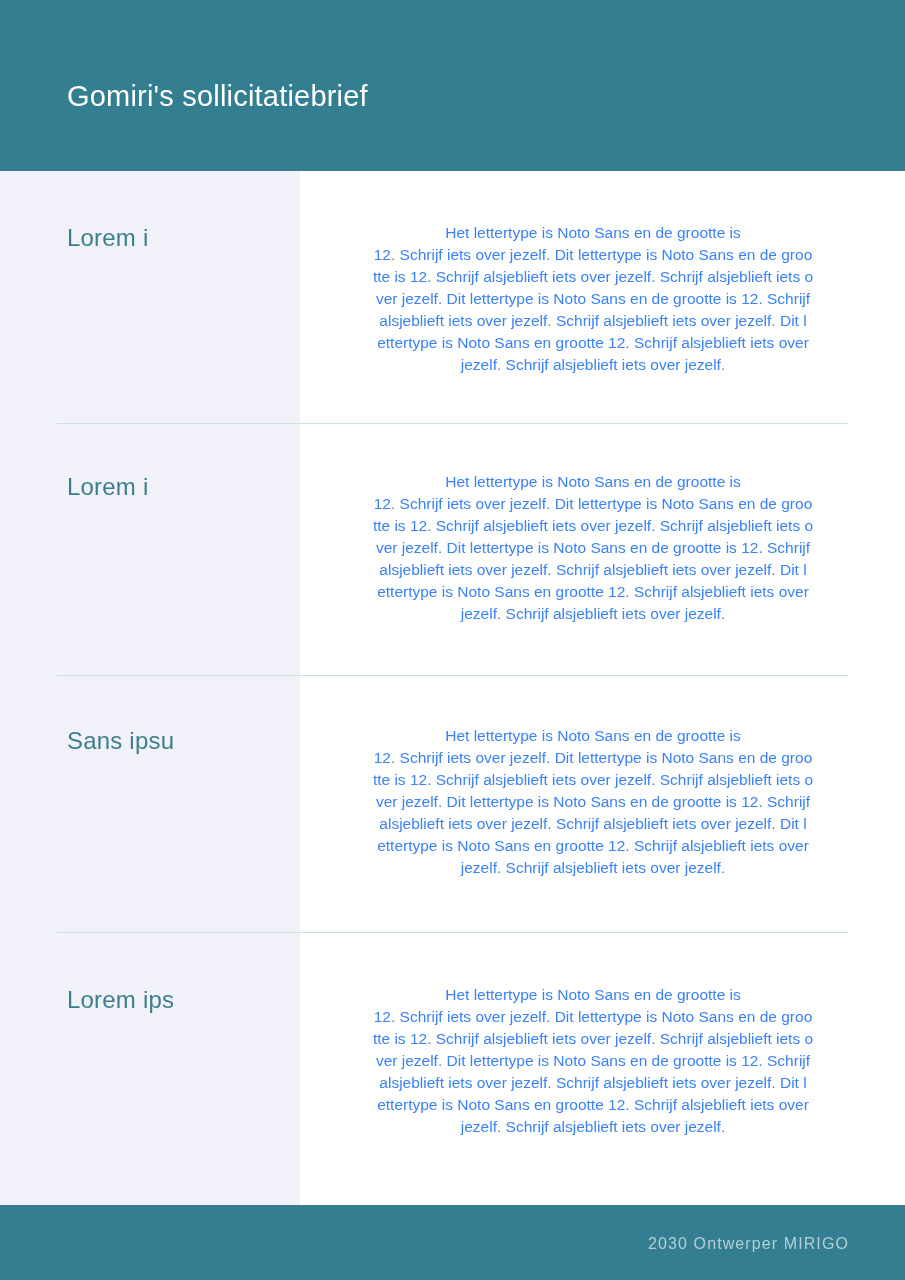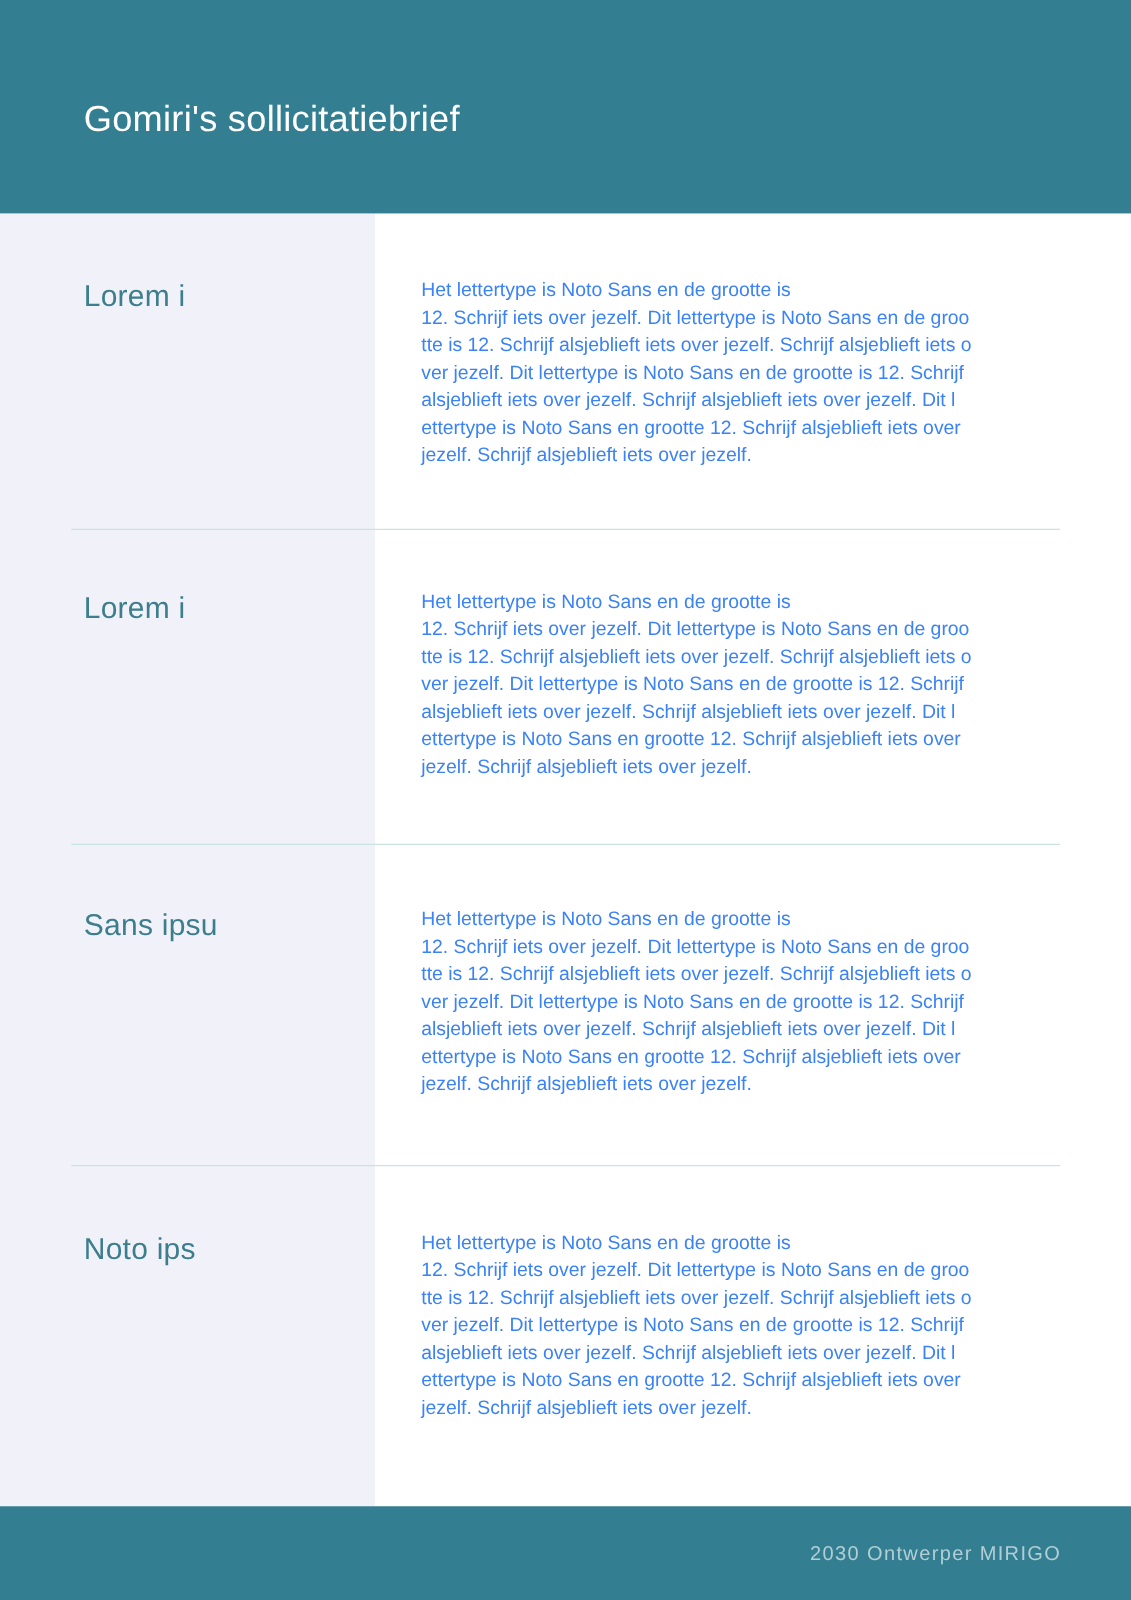--- a/index.html
+++ b/index.html
@@ -13,20 +13,21 @@
     font-family: "Liberation Sans", sans-serif;
     overflow: hidden;
   }
 
   .page {
     position: relative;
     width: 905px;
     height: 1280px;
     background: #ffffff;
     overflow: hidden;
+    text-align: center;
   }
 
   
   .header {
     position: absolute;
     top: 0;
     left: 0;
     width: 905px;
     height: 171px;
     background: #337e91;
@@ -193,21 +194,21 @@
 tte is 12. Schrijf alsjeblieft iets over jezelf. Schrijf alsjeblieft iets o
 ver jezelf. Dit lettertype is Noto Sans en de grootte is 12. Schrijf
 alsjeblieft iets over jezelf. Schrijf alsjeblieft iets over jezelf. Dit l
 ettertype is Noto Sans en grootte 12. Schrijf alsjeblieft iets over
 jezelf. Schrijf alsjeblieft iets over jezelf.</div>
       </div>
 
       <div class="divider divider-3"></div>
 
       <div class="row row-4">
-        <div class="row-heading">Noto ips</div>
+        <div class="row-heading">Lorem ips</div>
         <div class="row-body">Het lettertype is Noto Sans en de grootte is
 12. Schrijf iets over jezelf. Dit lettertype is Noto Sans en de groo
 tte is 12. Schrijf alsjeblieft iets over jezelf. Schrijf alsjeblieft iets o
 ver jezelf. Dit lettertype is Noto Sans en de grootte is 12. Schrijf
 alsjeblieft iets over jezelf. Schrijf alsjeblieft iets over jezelf. Dit l
 ettertype is Noto Sans en grootte 12. Schrijf alsjeblieft iets over
 jezelf. Schrijf alsjeblieft iets over jezelf.</div>
       </div>
 
     </div>

